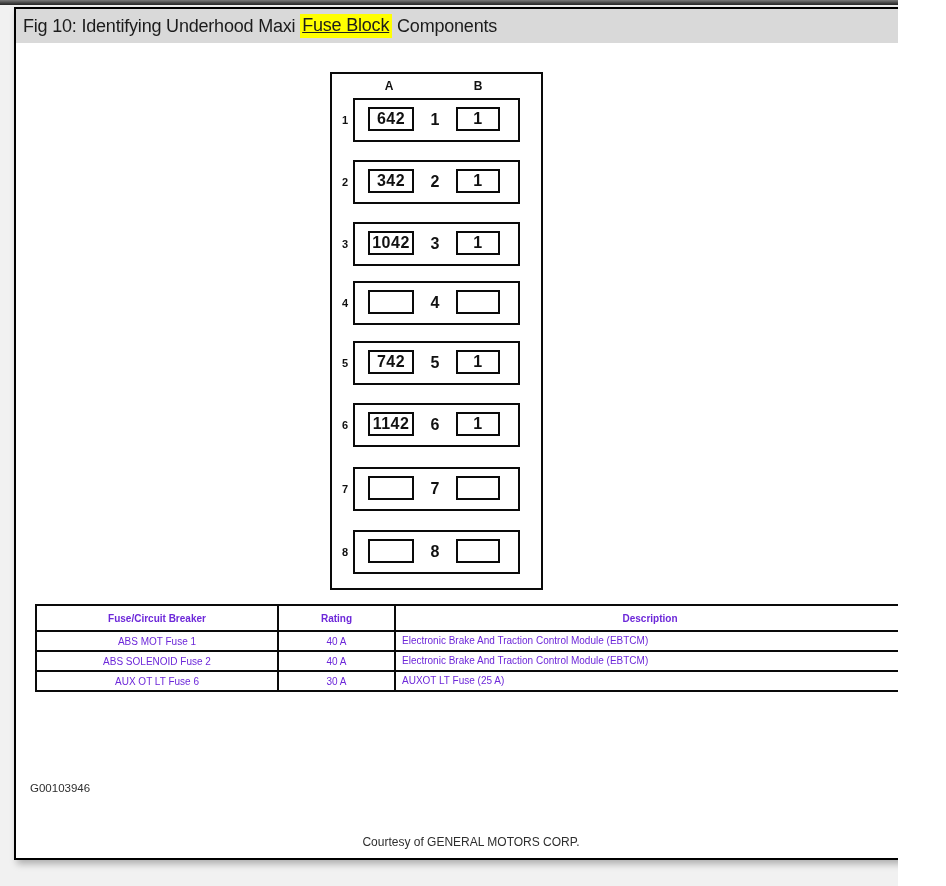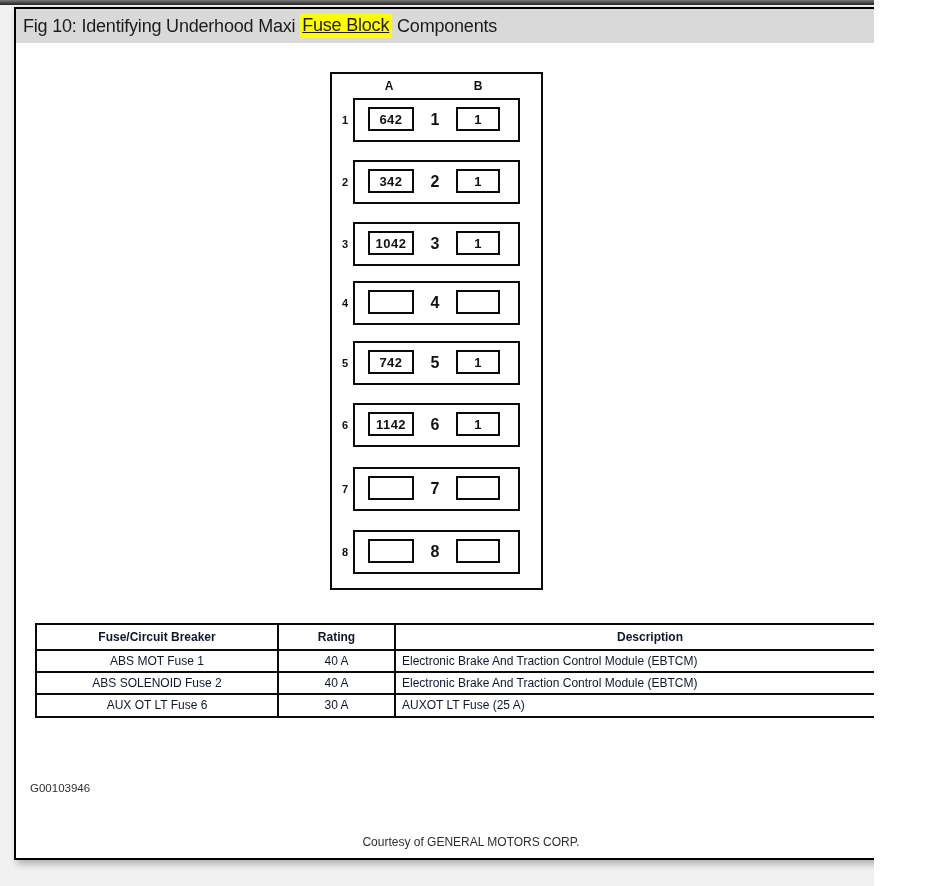--- a/index.html
+++ b/index.html
@@ -3,20 +3,21 @@
 <meta charset="utf-8">
 <style>
   html, body { margin: 0; padding: 0; }
   .page {
     position: relative;
     width: 874px;
     height: 886px;
     background: #f1f1f1;
     font-family: "Liberation Sans", sans-serif;
     overflow: hidden;
+    padding-left: 24px;
   }
   .top-strip {
     position: absolute;
     left: 0; top: 0;
     width: 946px; height: 5px;
     background: linear-gradient(180deg, #7a7a7a 0%, #2d2d2d 85%);
   }
   .card {
     position: absolute;
     left: 14px; top: 7px;
@@ -80,47 +81,47 @@
     color: #111;
   }
   .fb-box {
     position: absolute;
     top: 7px;
     height: 20px;
     border: 2px solid #0a0a0a;
     display: flex;
     align-items: center;
     justify-content: center;
-    font-size: 13px;
+    font-size: 16px;
     font-weight: bold;
     color: #111;
     letter-spacing: 0.5px;
   }
   .fb-box-a { left: 13px; width: 42px; }
   .fb-box-b { left: 101px; width: 40px; }
   .fb-center {
     position: absolute;
     left: 58px; top: 0;
     width: 44px; height: 40px;
     display: flex;
     align-items: center;
     justify-content: center;
     font-size: 16px;
     font-weight: bold;
     color: #111;
   }
   
   .fuse-table {
     position: absolute;
-    left: 19px; top: 614px;
+    left: 19px; top: 595px;
     width: 869px;
     border-collapse: collapse;
     table-layout: fixed;
-    font-size: 12px;
-    color: #0f172a;
+    font-size: 10px;
+    color: #6d28d9;
   }
   .fuse-table th, .fuse-table td {
     border: 2px solid #0a0a0a;
     padding: 2px 6px;
     vertical-align: middle;
     overflow: hidden;
   }
   .fuse-table th {
     font-weight: bold;
     text-align: center;

